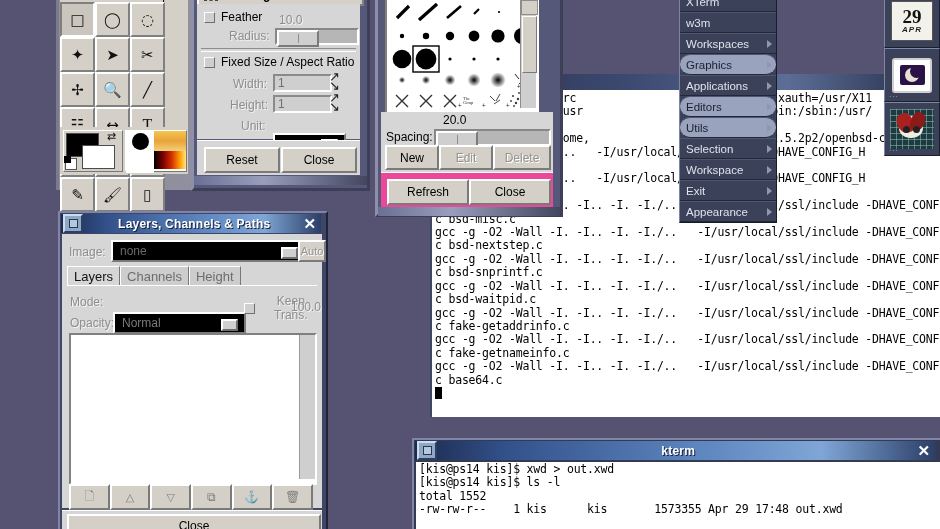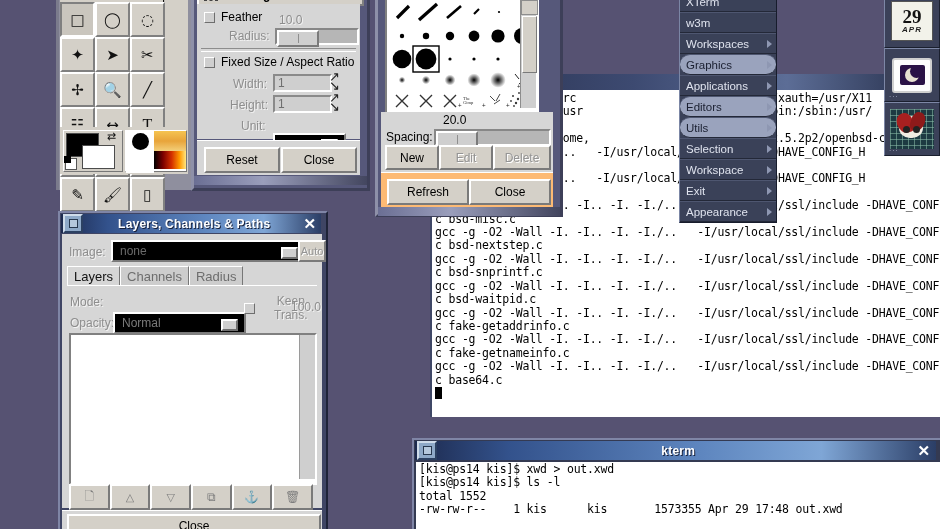--- a/index.html
+++ b/index.html
@@ -443,21 +443,21 @@
     <div class="abs lbl" style="left:62px;top:1px;font-size:12px;">20.0</div>
     <div class="abs lbl" style="left:5px;top:18px;">Spacing:</div>
     <div class="abs trough" style="left:53px;top:17px;width:113px;height:13px;">
       <div class="slider" style="left:0px;width:38px;"></div>
     </div>
     <div class="abs btn" style="left:4px;top:33px;width:50px;height:21px;">New</div>
     <div class="abs btn dis" style="left:58px;top:33px;width:50px;height:21px;">Edit</div>
     <div class="abs btn dis" style="left:112px;top:33px;width:54px;height:21px;">Delete</div>
   </div>
 
-  <div class="abs" style="left:3px;top:186px;width:172px;height:34px;background:#fdba74;border-top:1px solid #fff;">
+  <div class="abs" style="left:3px;top:186px;width:172px;height:34px;background:#ec4899;border-top:1px solid #fff;">
     <div class="abs btn" style="left:6px;top:6px;width:78px;height:22px;">Refresh</div>
     <div class="abs btn" style="left:88px;top:6px;width:78px;height:22px;">Close</div>
   </div>
   <div class="abs" style="left:0px;top:221px;width:182px;height:9px;background:linear-gradient(to right,#6b6f94,#9a9ebb 40%,#43465f);"></div>
 </div>
 
 <div class="abs" style="left:58px;top:211px;width:266px;height:318px;background:#3f4564;
             border-left:2px solid #7f85a6;border-top:2px solid #7f85a6;
             border-right:2px solid #1f2438;">
   <div class="wmtitle" style="margin:1px;width:260px;">
@@ -473,21 +473,21 @@
     <div class="abs lbl dim" style="left:7px;top:11px;">Image:</div>
     <div class="abs optmenu" style="left:49px;top:6px;width:184px;height:18px;">
       <span style="color:#6a6a6a;">none</span>
       <span class="knob"></span>
     </div>
     <div class="abs btn dis" style="left:236px;top:6px;width:24px;height:18px;font-size:11px;">Auto</div>
 
     <div class="abs" style="left:5px;top:32px;display:flex;">
       <div class="tab act">Layers</div>
       <div class="tab">Channels</div>
-      <div class="tab">Radius</div>
+      <div class="tab">Height</div>
     </div>
     <div class="abs" style="left:5px;top:51px;width:250px;height:1px;background:#fff;"></div>
 
     <div class="abs lbl dim" style="left:8px;top:61px;">Mode:</div>
     <div class="abs optmenu" style="left:51px;top:56px;width:122px;height:18px;">
       <span>Normal</span>
       <span class="knob"></span>
     </div>
     <div class="abs" style="left:182px;top:60px;display:flex;align-items:center;">
       <span class="chk"></span>

